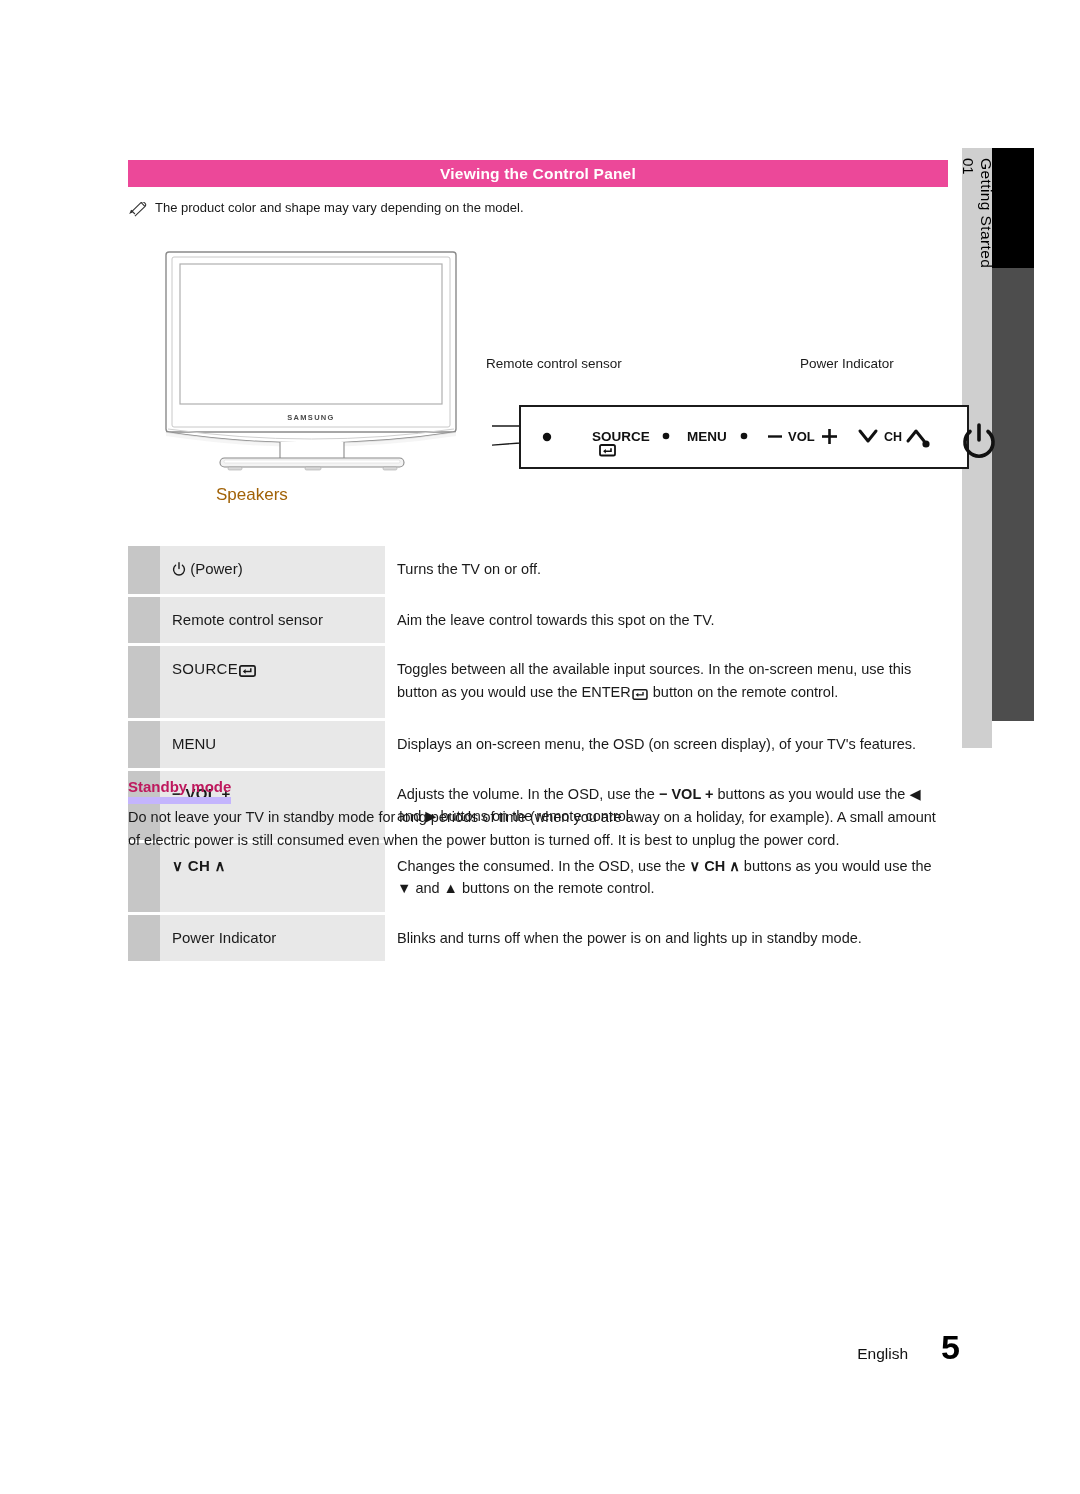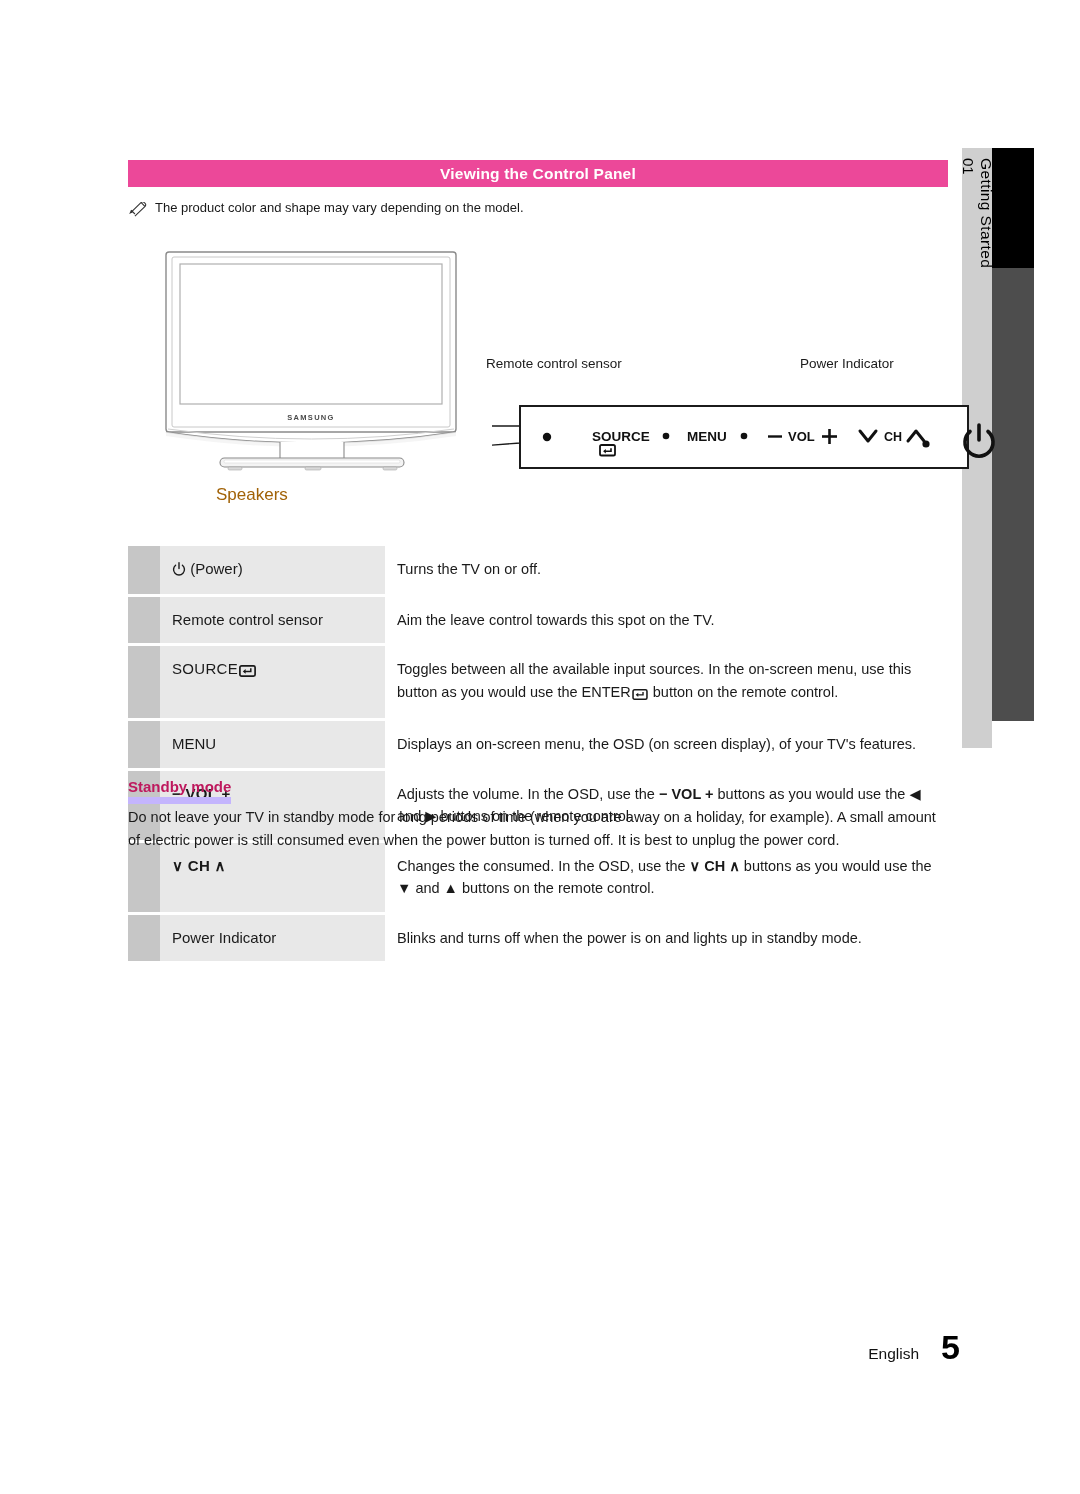--- a/index.html
+++ b/index.html
@@ -158,21 +158,21 @@
   }
 
   
   #footer {
     position: absolute;
     left: 780px; top: 1330px;
     width: 180px;
     display: flex;
     align-items: baseline;
     justify-content: flex-end;
-    gap: 22px;
+    gap: 33px;
   }
   #footer .lang { font-size: 15.5px; color: #111; }
   #footer .pnum { font-size: 34px; font-weight: bold; color: #000; line-height: 1; }
 </style>
 </head>
 <body>
 
 <div id="side-tab">
   <span class="vnum">01</span>
   <span class="vtext">Getting Started</span>

